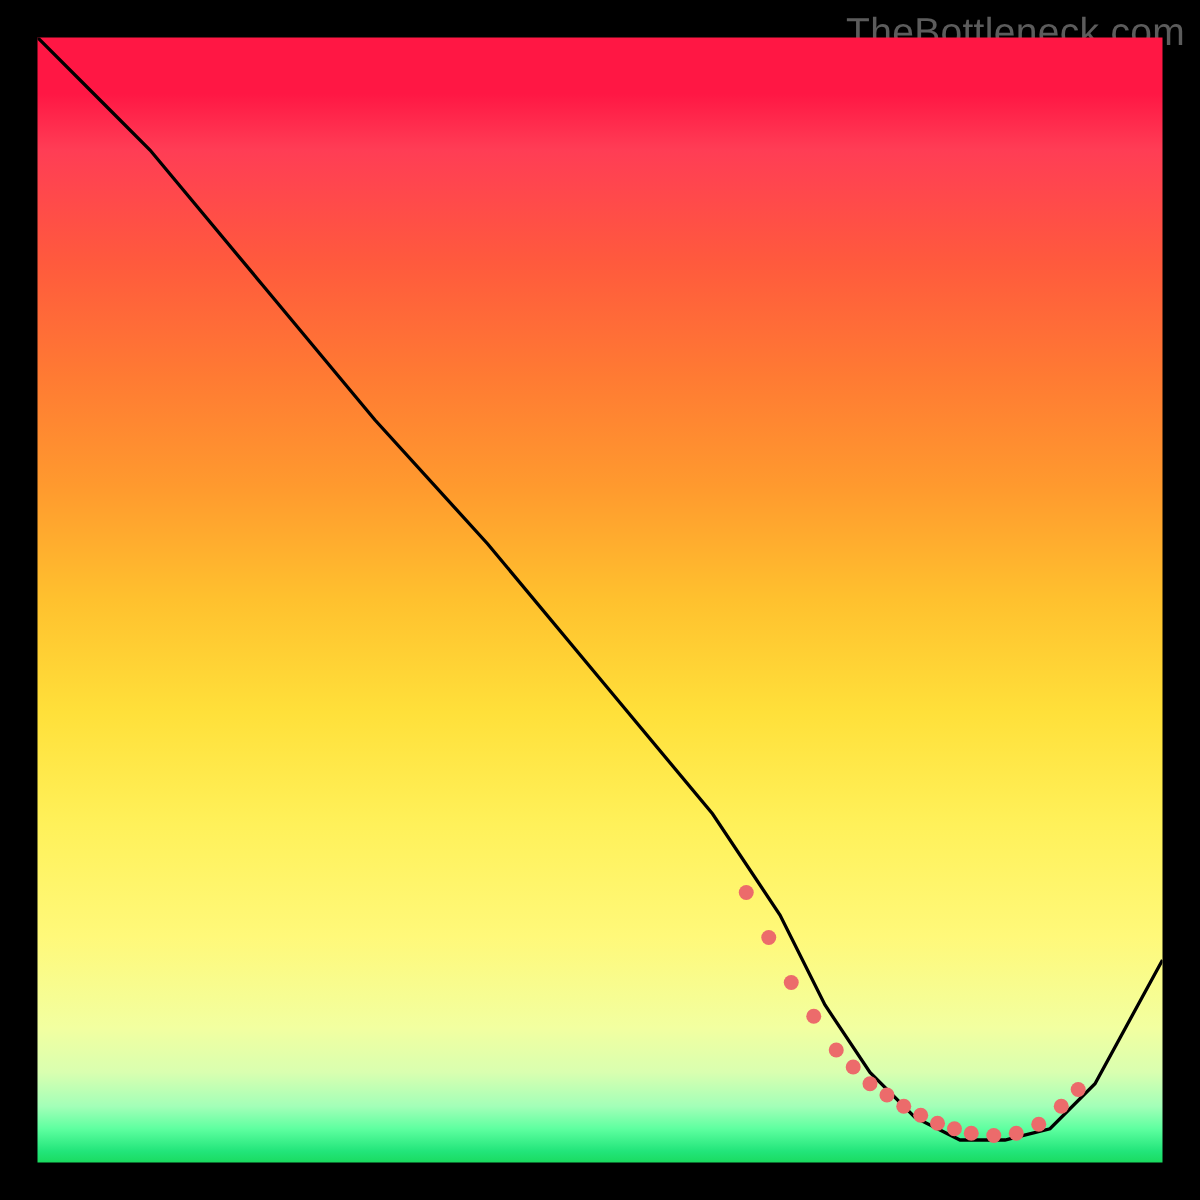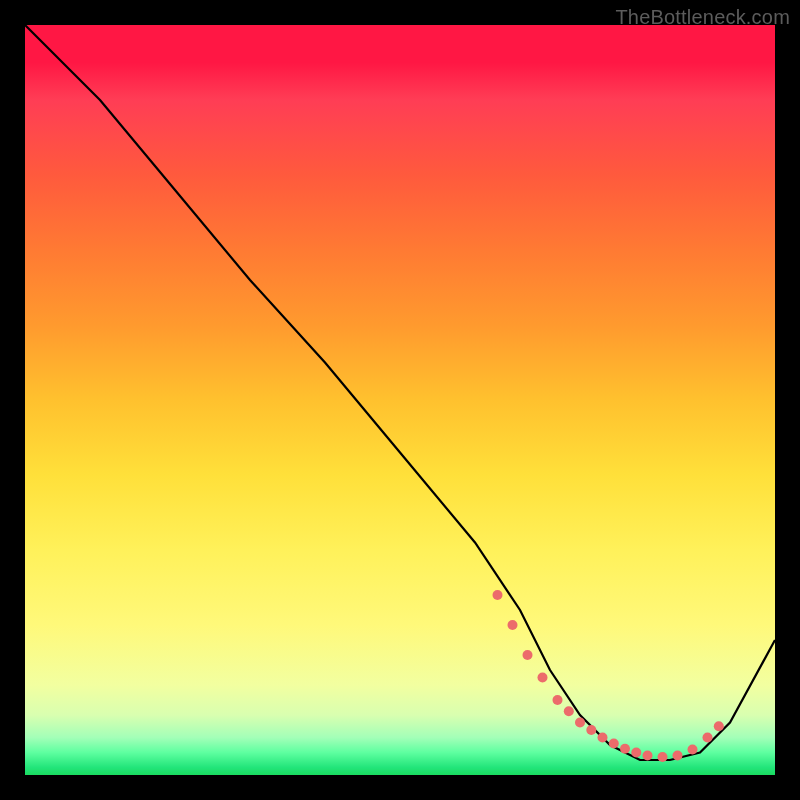--- a/index.html
+++ b/index.html
@@ -40,21 +40,21 @@
       #5effa0 97%,
       #22e57a 99%,
       #1adb60 100%
     );
   }
   .watermark {
     position: absolute;
     top: 6px;
     right: 10px;
     color: #5c5c5c;
-    font-size: 20px;
+    font-size: 26px;
     font-weight: 500;
     letter-spacing: 0.2px;
   }
   svg.curve {
     position: absolute;
     left: 0;
     top: 0;
     width: 750px;
     height: 750px;
   }

